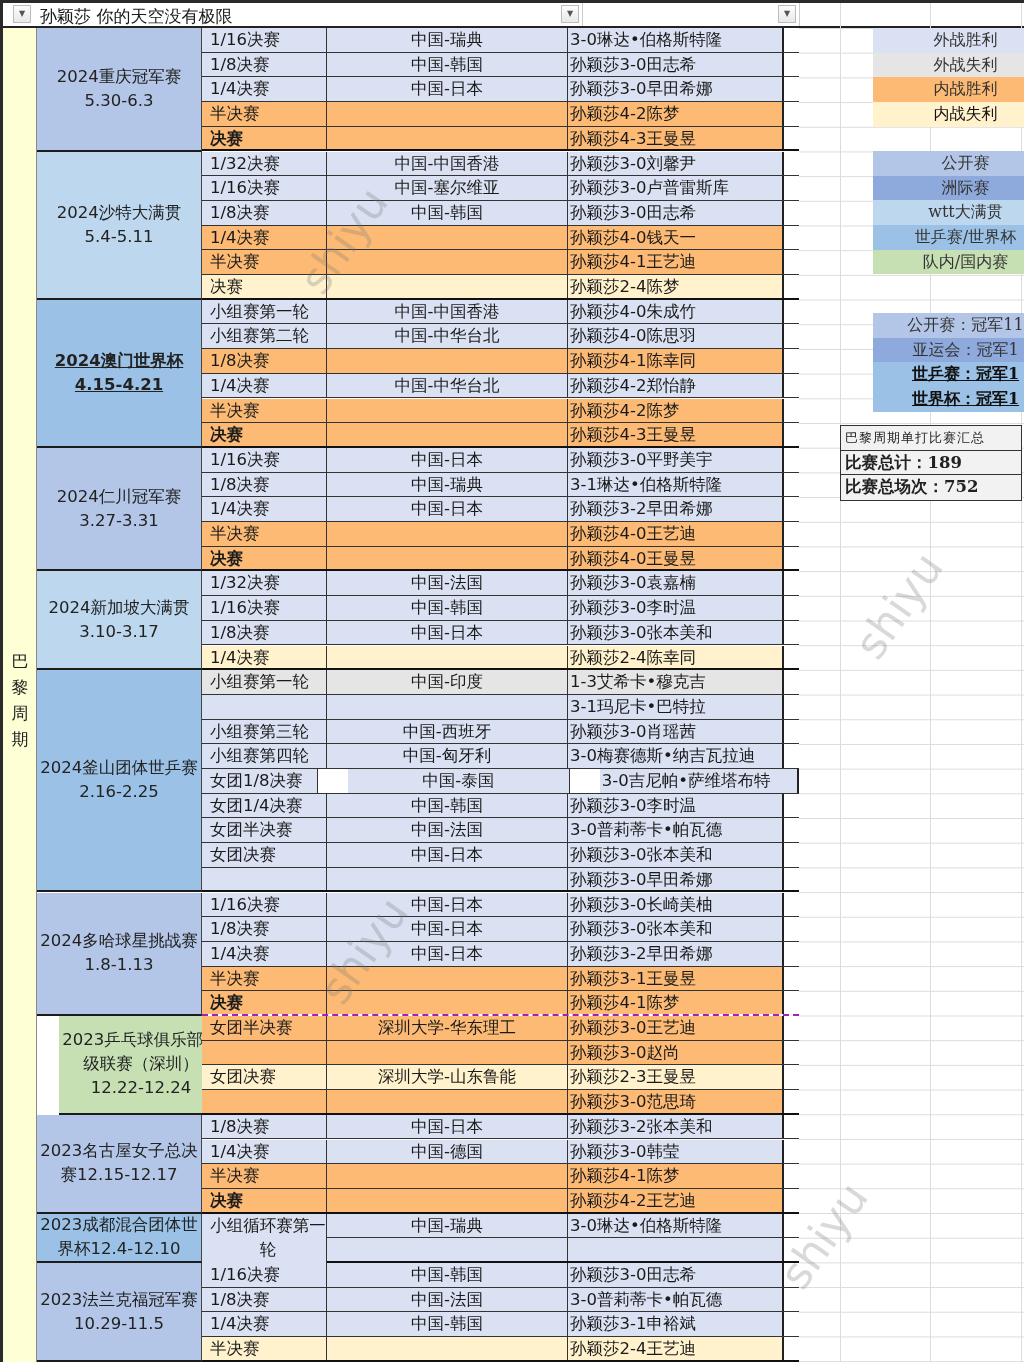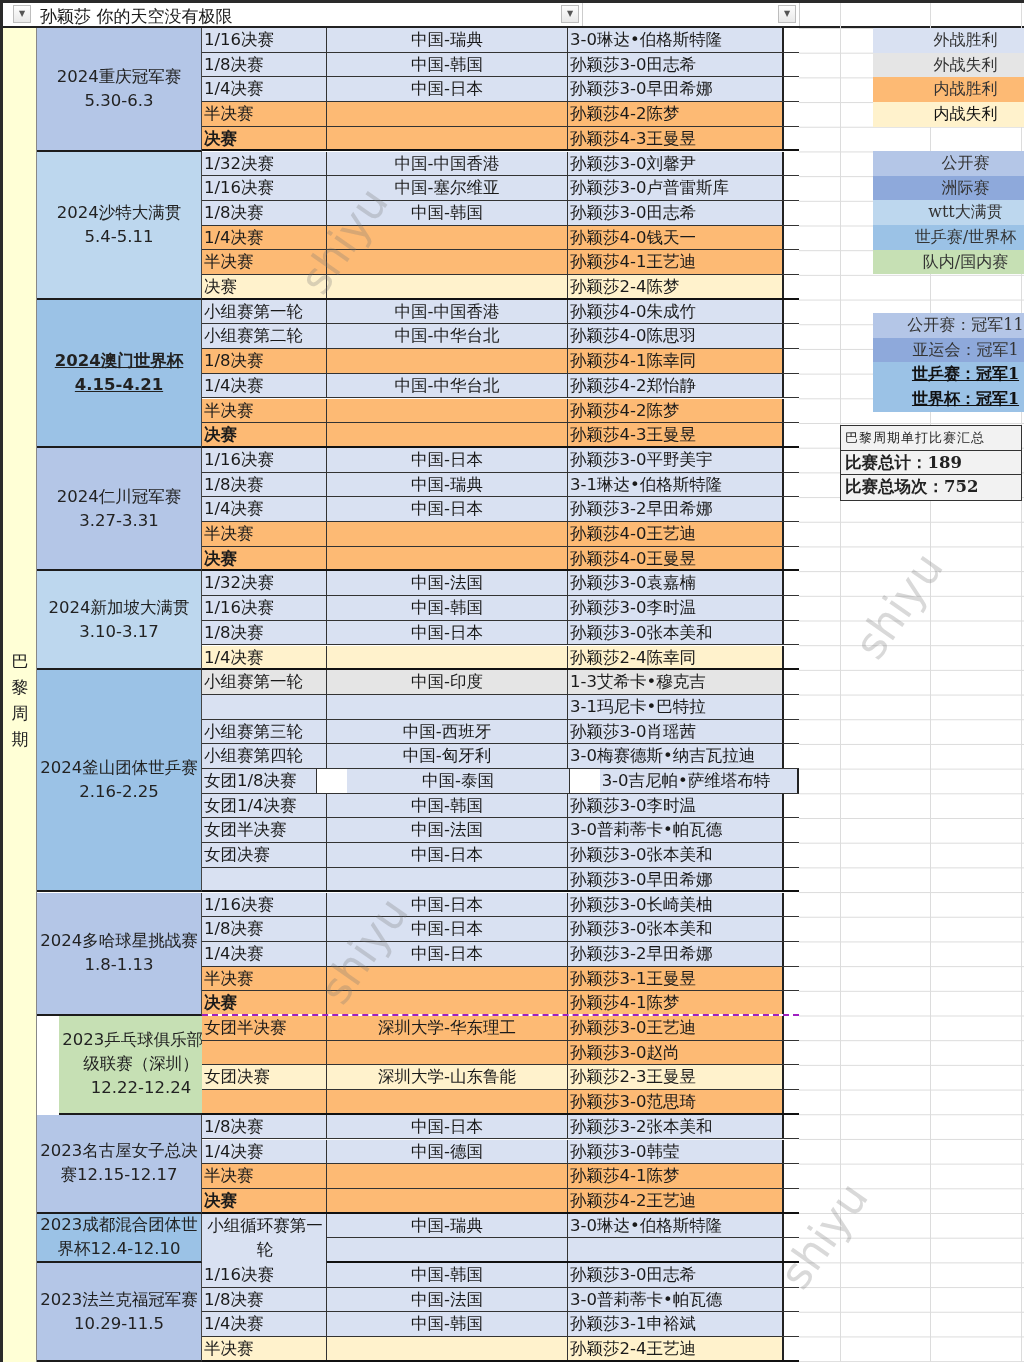--- a/index.html
+++ b/index.html
@@ -16,21 +16,21 @@
   
   .strip { position: absolute; left: 3px; top: 28px; width: 34px; bottom: 0; background: #ffffd6; border-right: 1px solid #888; }
   .strip .lbl { position: absolute; left: 0; width: 34px; top: 620px; text-align: center; font-size: 17px; line-height: 26px; color: #222; }
 
   
   .grid { position: absolute; left: 37px; top: 28px; width: 762px; }
   .event { position: absolute; left: 0; width: 165px; display: flex; align-items: center; justify-content: center; text-align: center; font-size: 16.5px; line-height: 24px; color: #222; border-bottom: 2px solid #1c1c1c; border-right: 1px solid #444; padding: 0 2px; }
   .event.bold { font-weight: bold; text-decoration: underline; }
   .row { position: absolute; left: 165px; width: 597px; height: 24.7px; display: flex; border-bottom: 1px solid #333; }
   .row .c { height: 100%; font-size: 16.5px; line-height: 24px; white-space: nowrap; overflow: hidden; border-right: 1px solid #333; }
-  .row .round { width: 125px; padding-left: 2px; }
+  .row .round { width: 125px; padding-left: 8px; }
   .row .round.b { font-weight: bold; }
   .row .round.center { text-align: center; white-space: normal; line-height: 24px; }
   .row .match { width: 241px; text-align: center; }
   .row .res { width: 216px; padding-left: 2px; border-right: 2px solid #222; }
   .row.thick { border-bottom: 2px solid #111; }
   .row.dash { border-bottom: 2px dashed #a020c0; }
 
   .w { background: #d9e1f2; }   
   .l { background: #e5e5e5; }   
   .iw { background: #fdba74; }  

